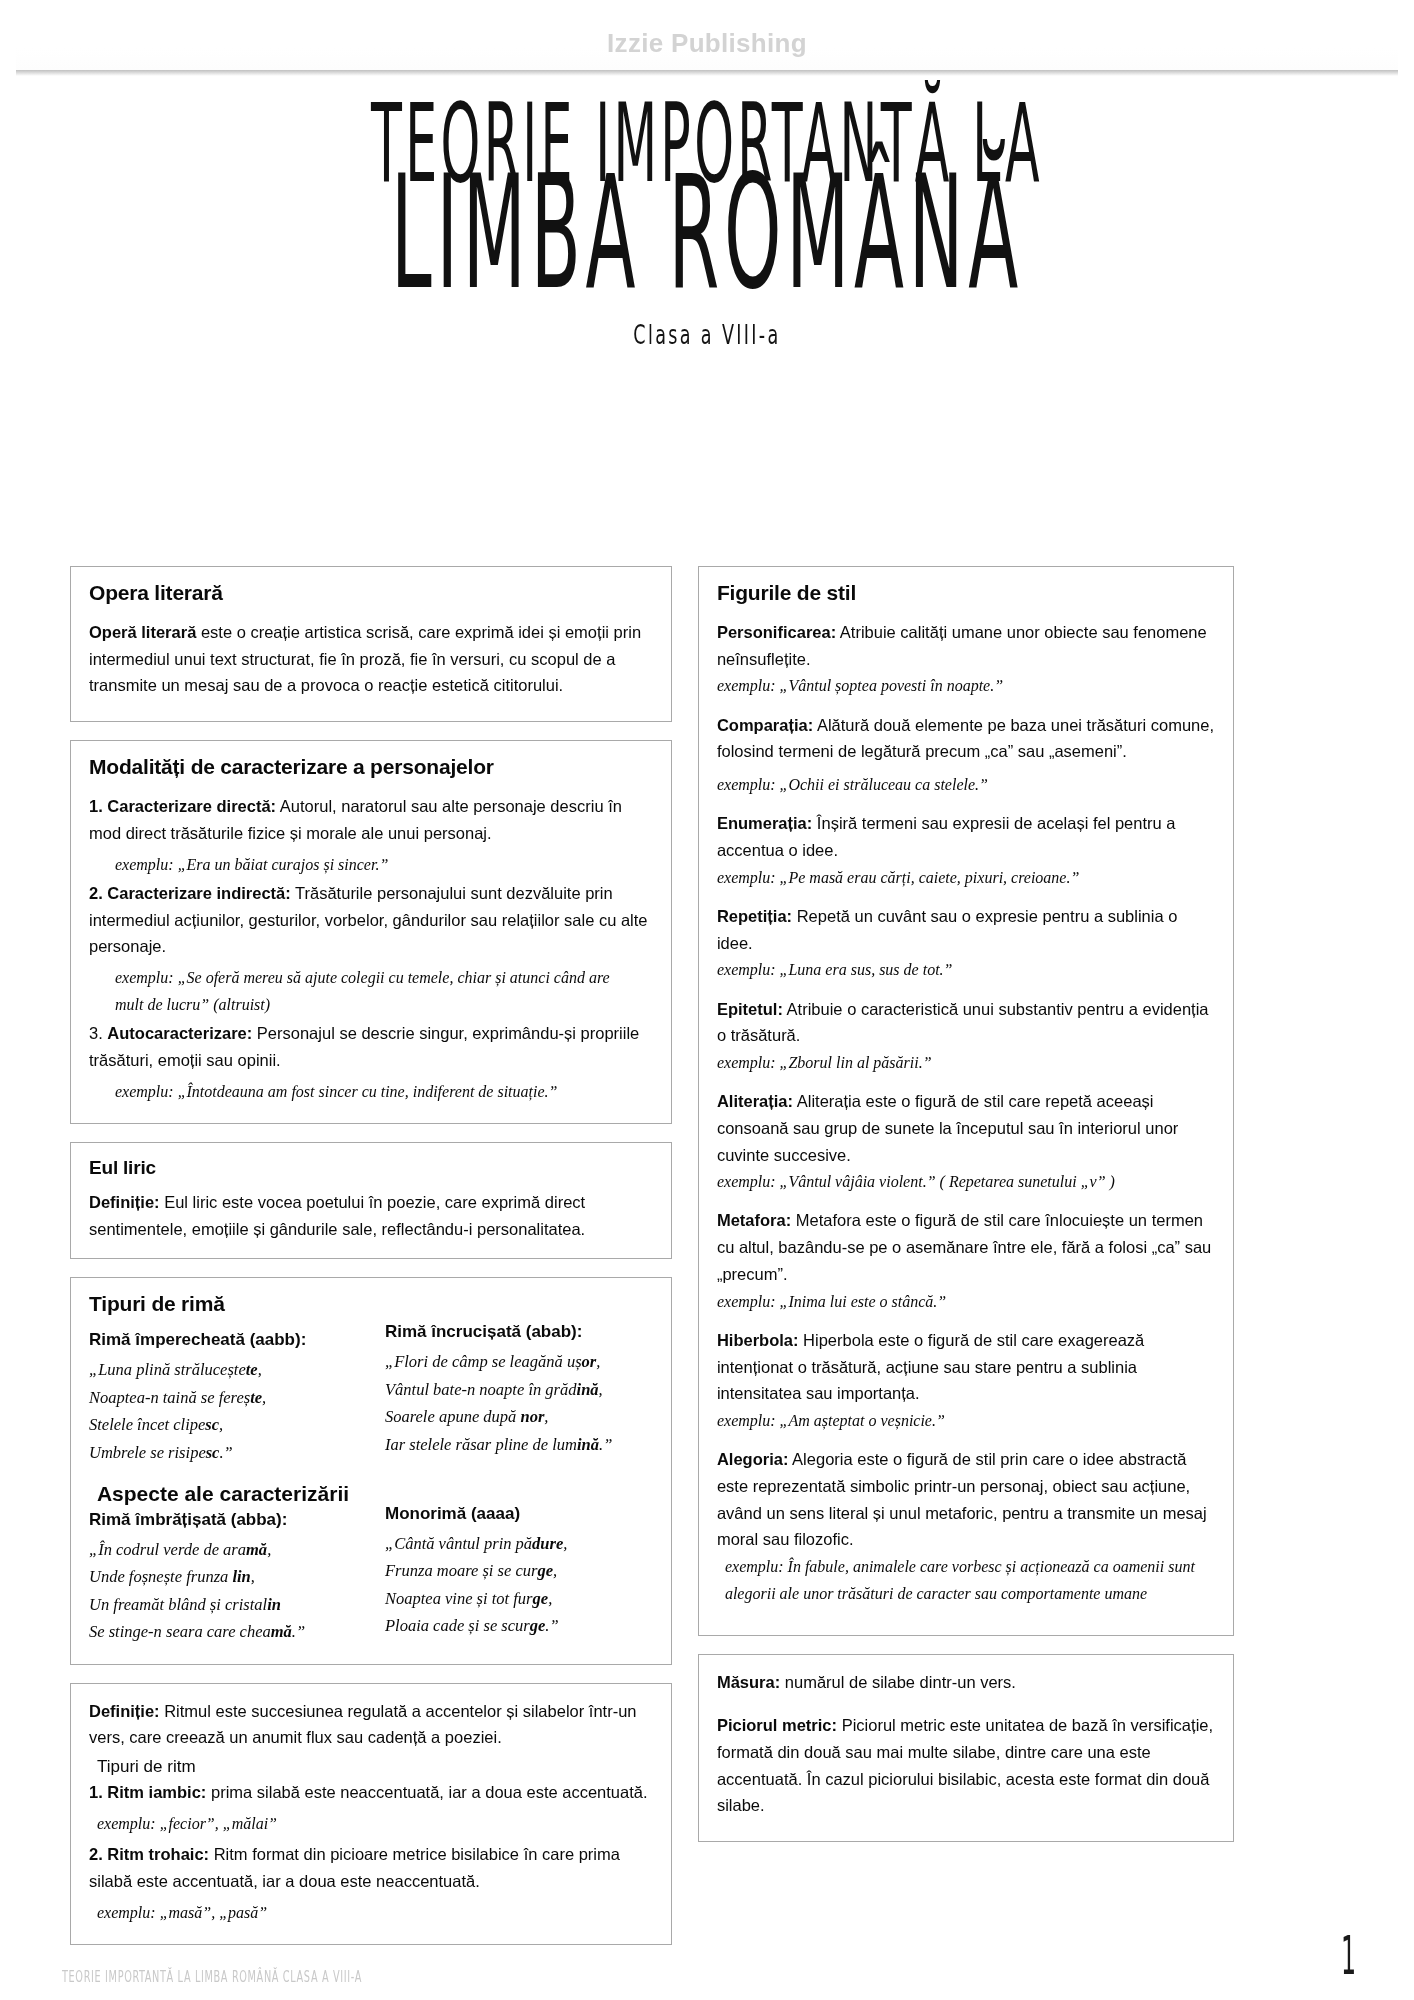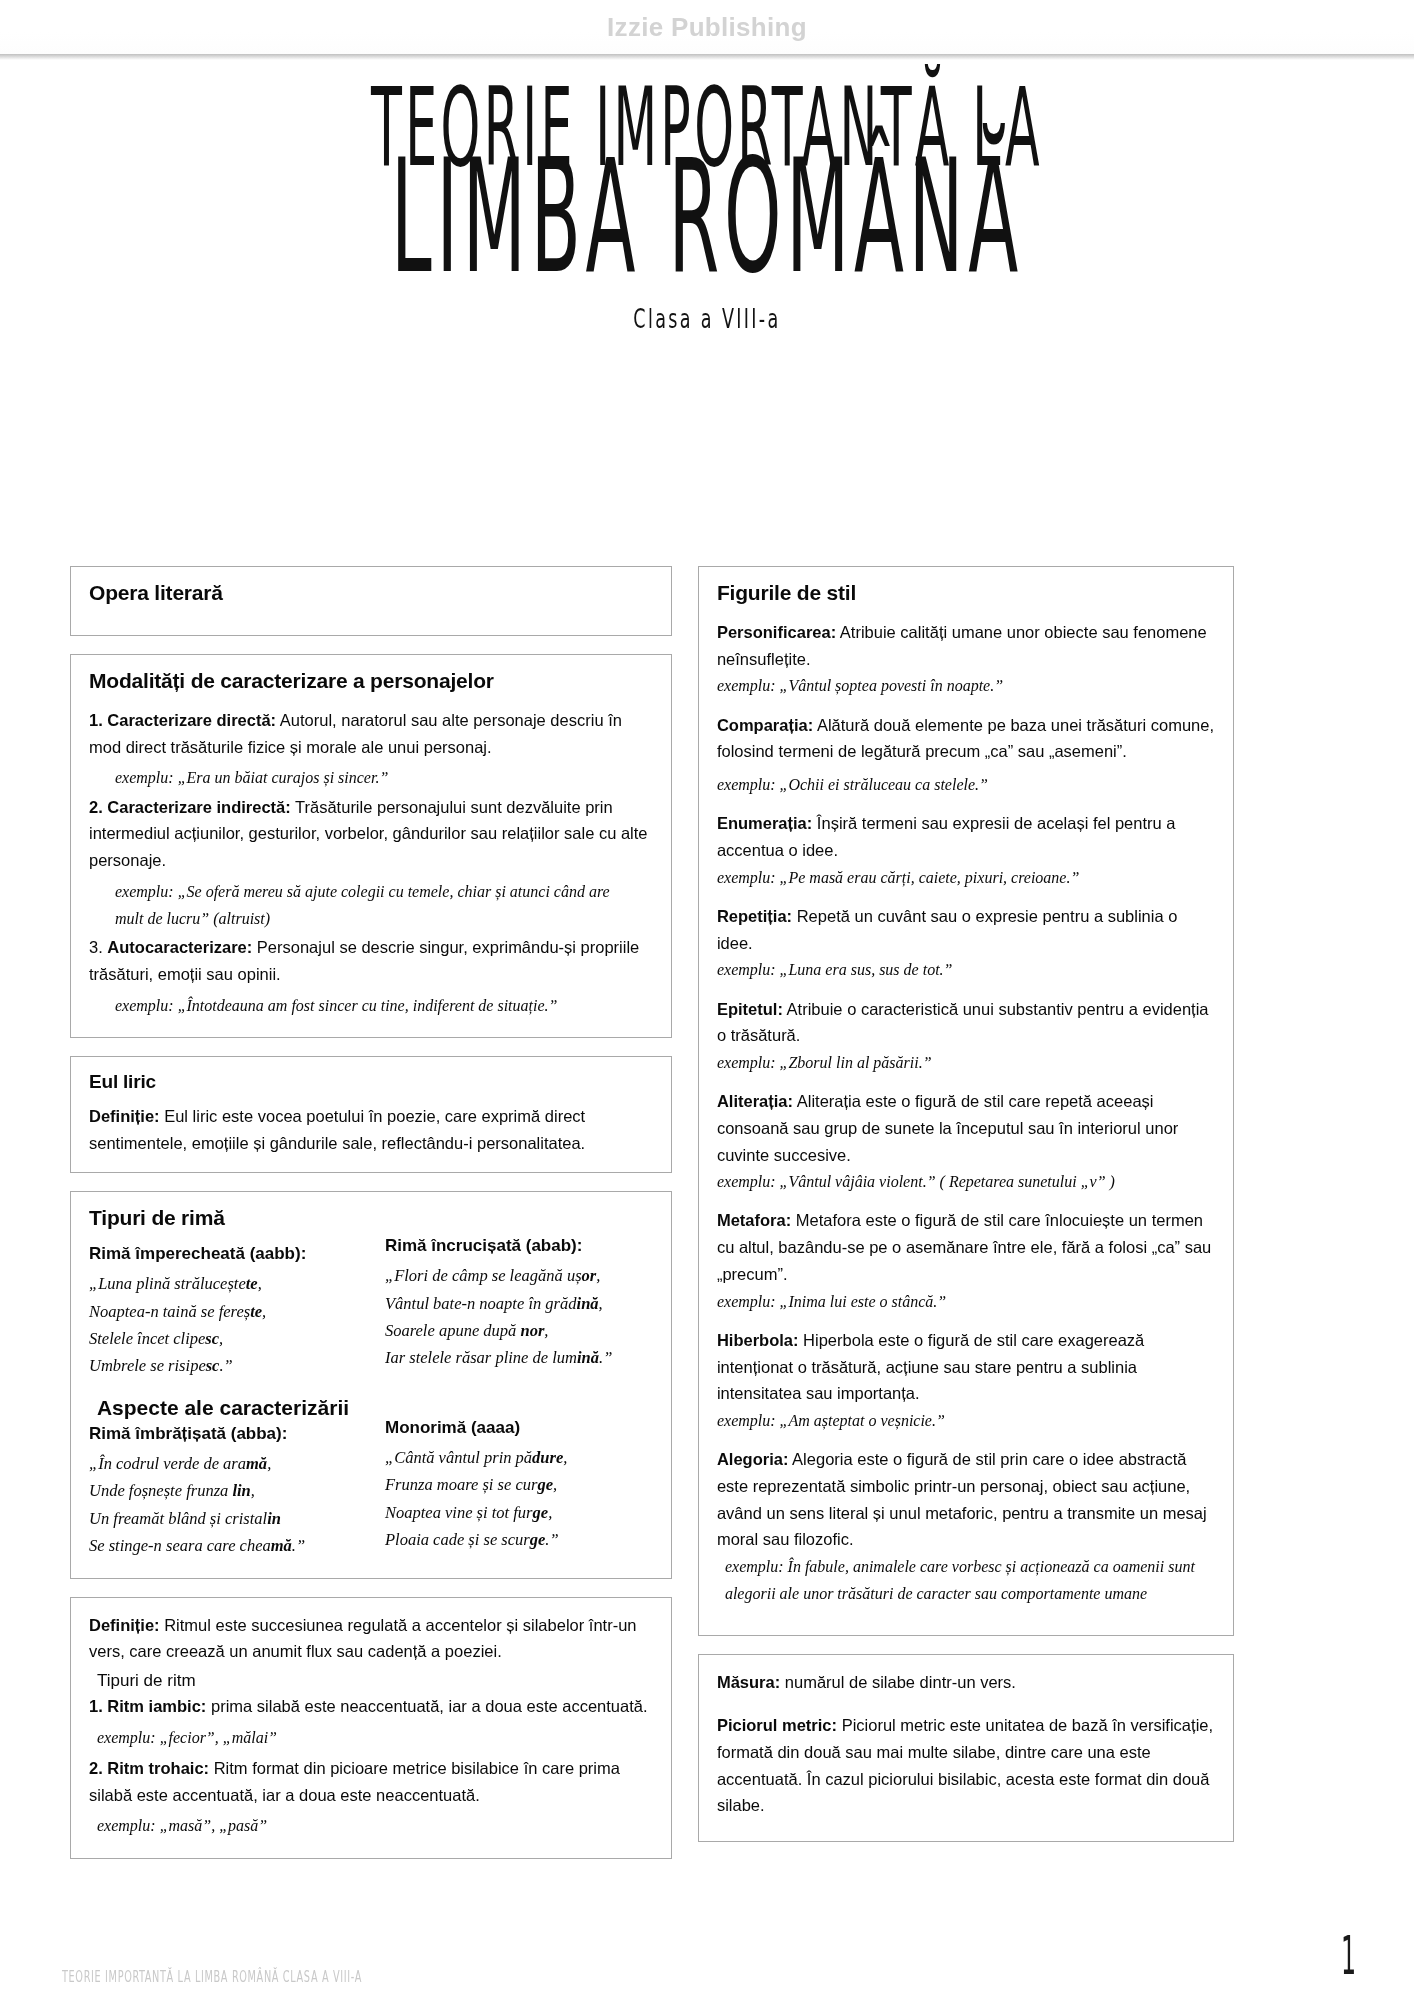--- a/index.html
+++ b/index.html
@@ -5,21 +5,21 @@
   * { box-sizing: border-box; }
   html, body { margin:0; padding:0; }
   body {
     width:1414px; height:2000px;
     background:#ffffff;
     font-family:"Liberation Sans", sans-serif;
     color:#0a0a0a;
     position:relative;
     overflow:hidden;
   }
-  .page { position:relative; width:1414px; height:2000px; padding:0; }
+  .page { position:relative; width:1414px; height:2000px; padding:16px; }
 
   
   .brand-bar {
     height:54px;
     display:flex; align-items:center; justify-content:center;
     background:linear-gradient(to bottom,#ffffff 0%,#ffffff 60%,#fdfdfd 100%);
   }
   .brand {
     font-size:26px; font-weight:bold; letter-spacing:.3px;
     color:#d3d3d3;
@@ -146,20 +146,21 @@
     <div class="title-line title-2">LIMBA ROMÂNĂ</div>
     <div class="subtitle">Clasa a VIII-a</div>
   </div>
 
   <div class="columns">
 
     <div class="col-left">
 
       <div class="box">
         <h2 class="box-title">Opera literară</h2>
+        <p class="body"><b>Operă literară</b><span> este o creație artistica scrisă, care exprimă idei și emoții prin intermediul unui text structurat, fie în proză, fie în versuri, cu scopul de a transmite un mesaj sau de a provoca o reacție estetică cititorului.</span></p>
       </div>
 
       <div class="box">
         <h2 class="box-title">Modalități de caracterizare a personajelor</h2>
 
         <p class="body"><b>1. Caracterizare directă:</b><span> Autorul, naratorul sau alte personaje descriu în mod direct trăsăturile fizice și morale ale unui personaj.</span></p>
         <p class="ex gap">exemplu: „Era un băiat curajos și sincer.”</p>
 
         <p class="body"><b>2. Caracterizare indirectă:</b><span> Trăsăturile personajului sunt dezvăluite prin intermediul acțiunilor, gesturilor, vorbelor, gândurilor sau relațiilor sale cu alte personaje.</span></p>
         <p class="ex">exemplu: „Se oferă mereu să ajute colegii cu temele, chiar și atunci când are</p>

